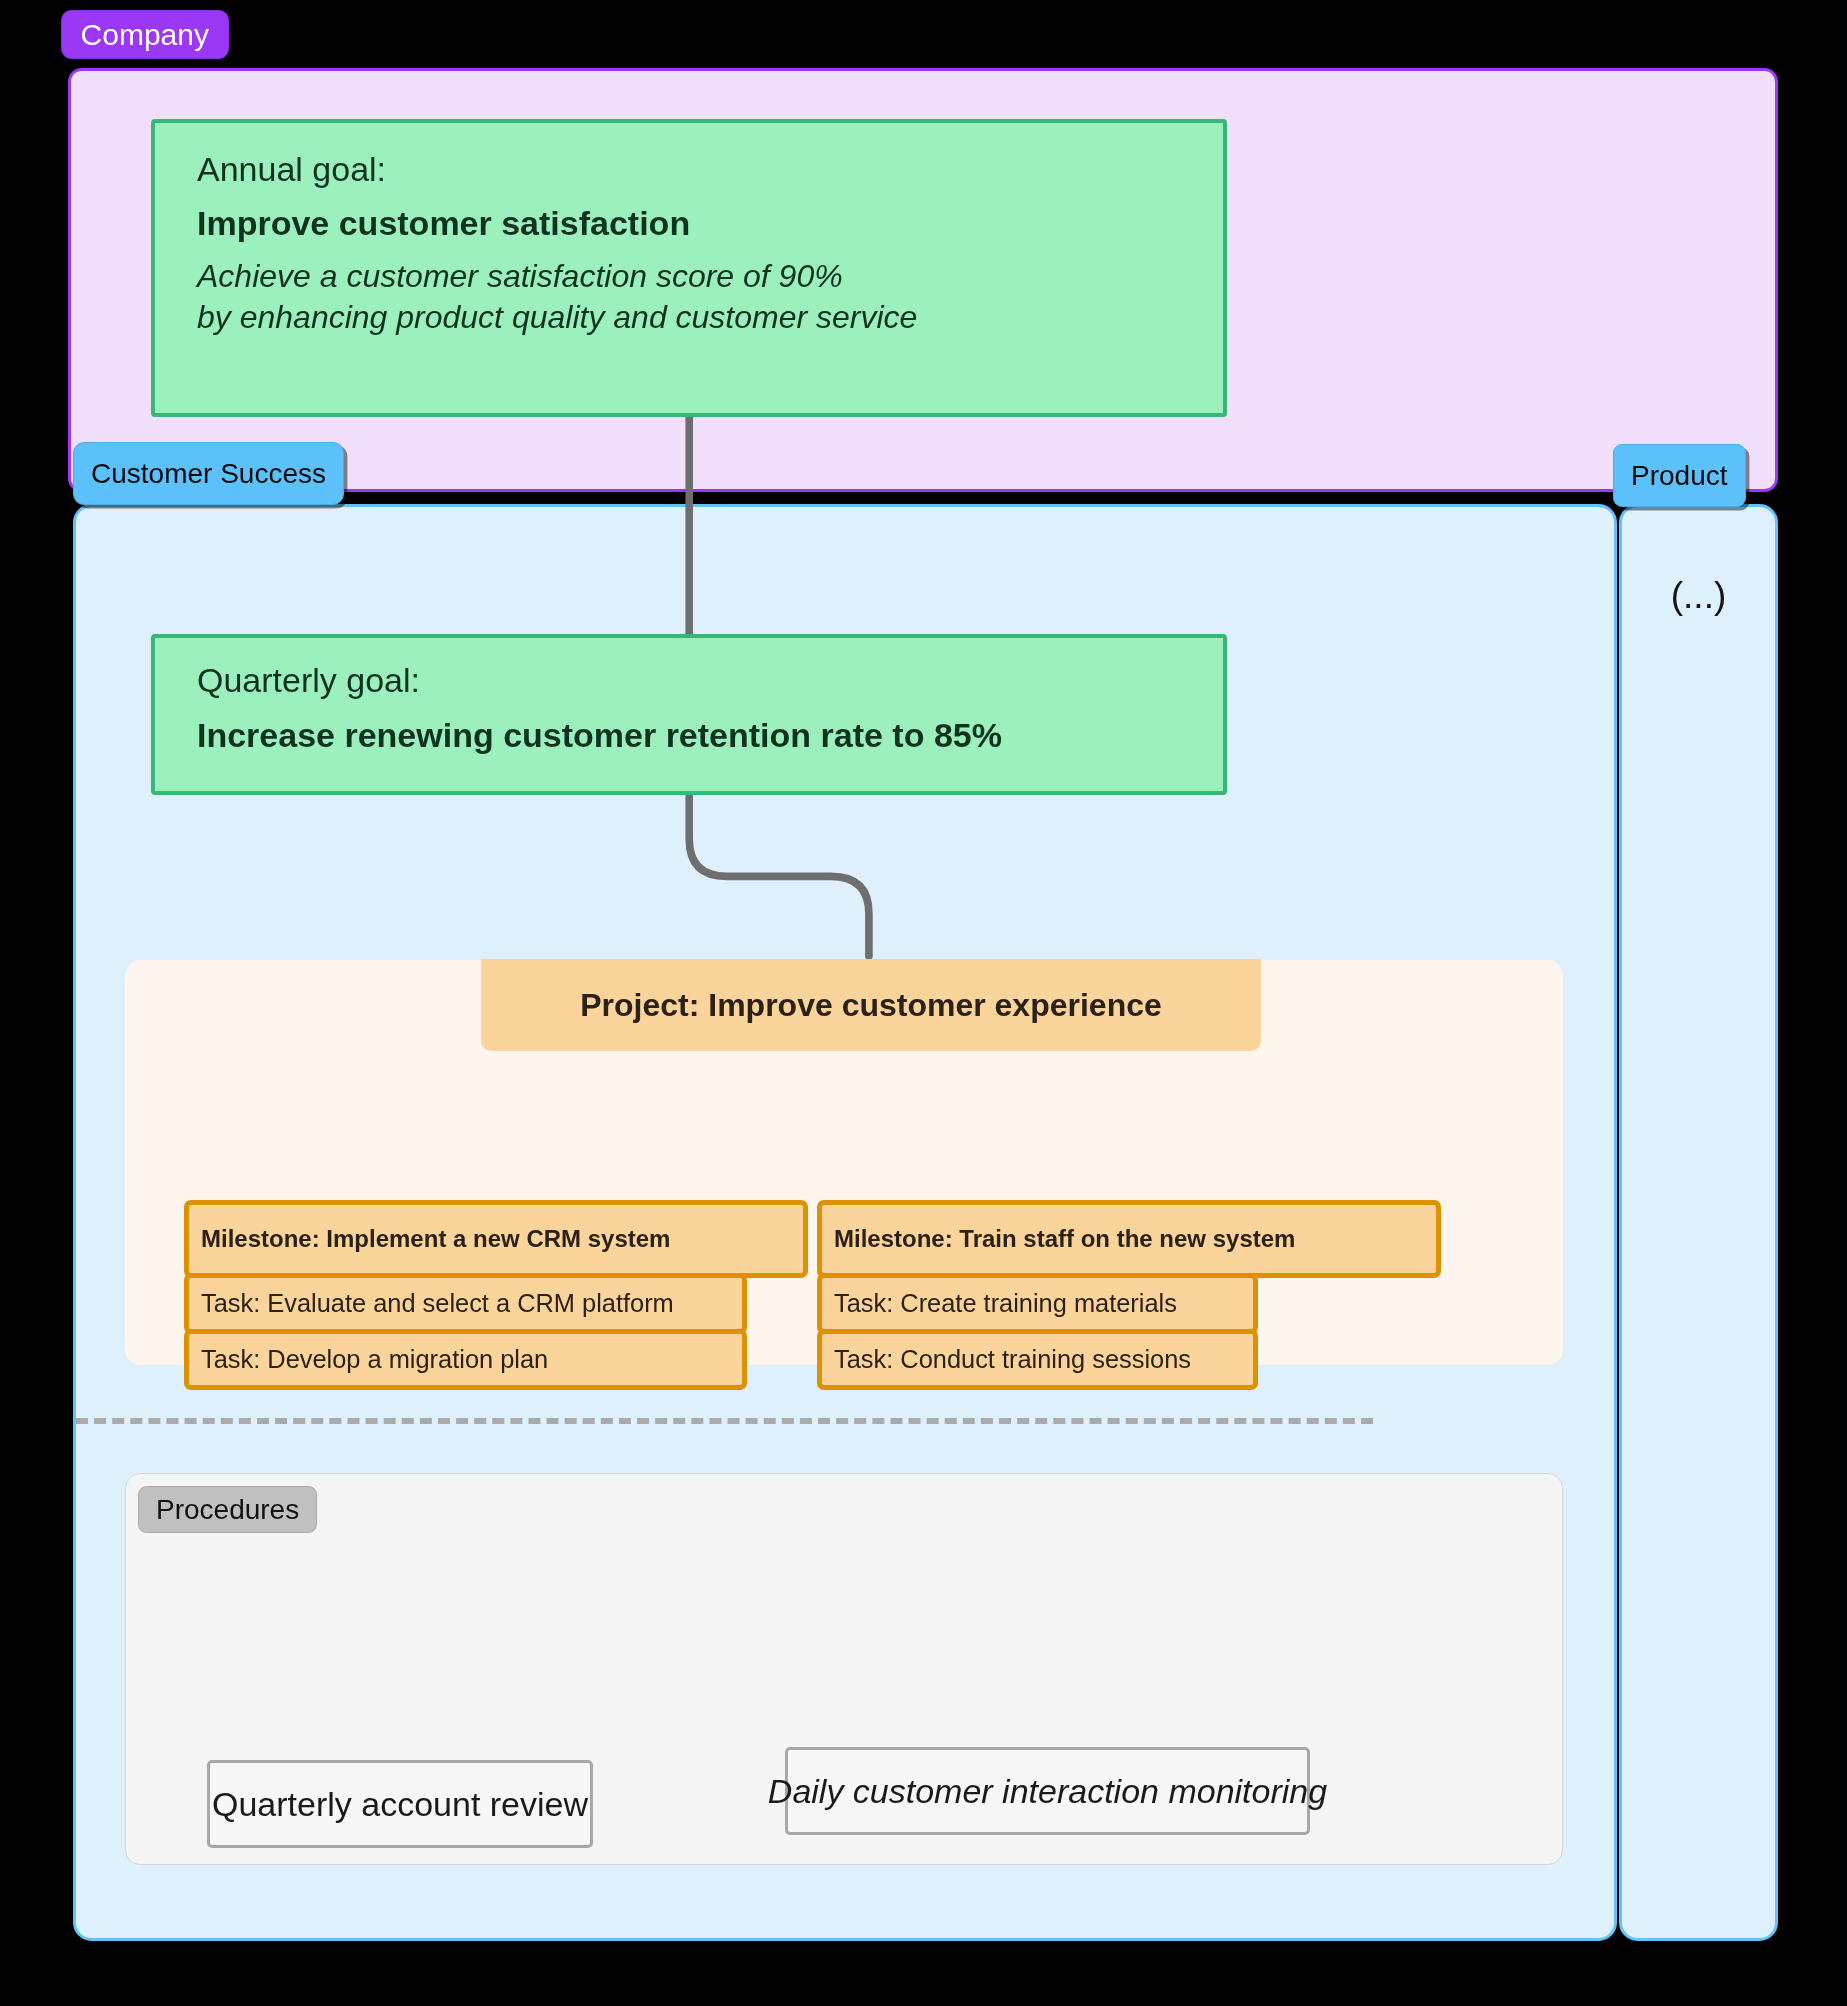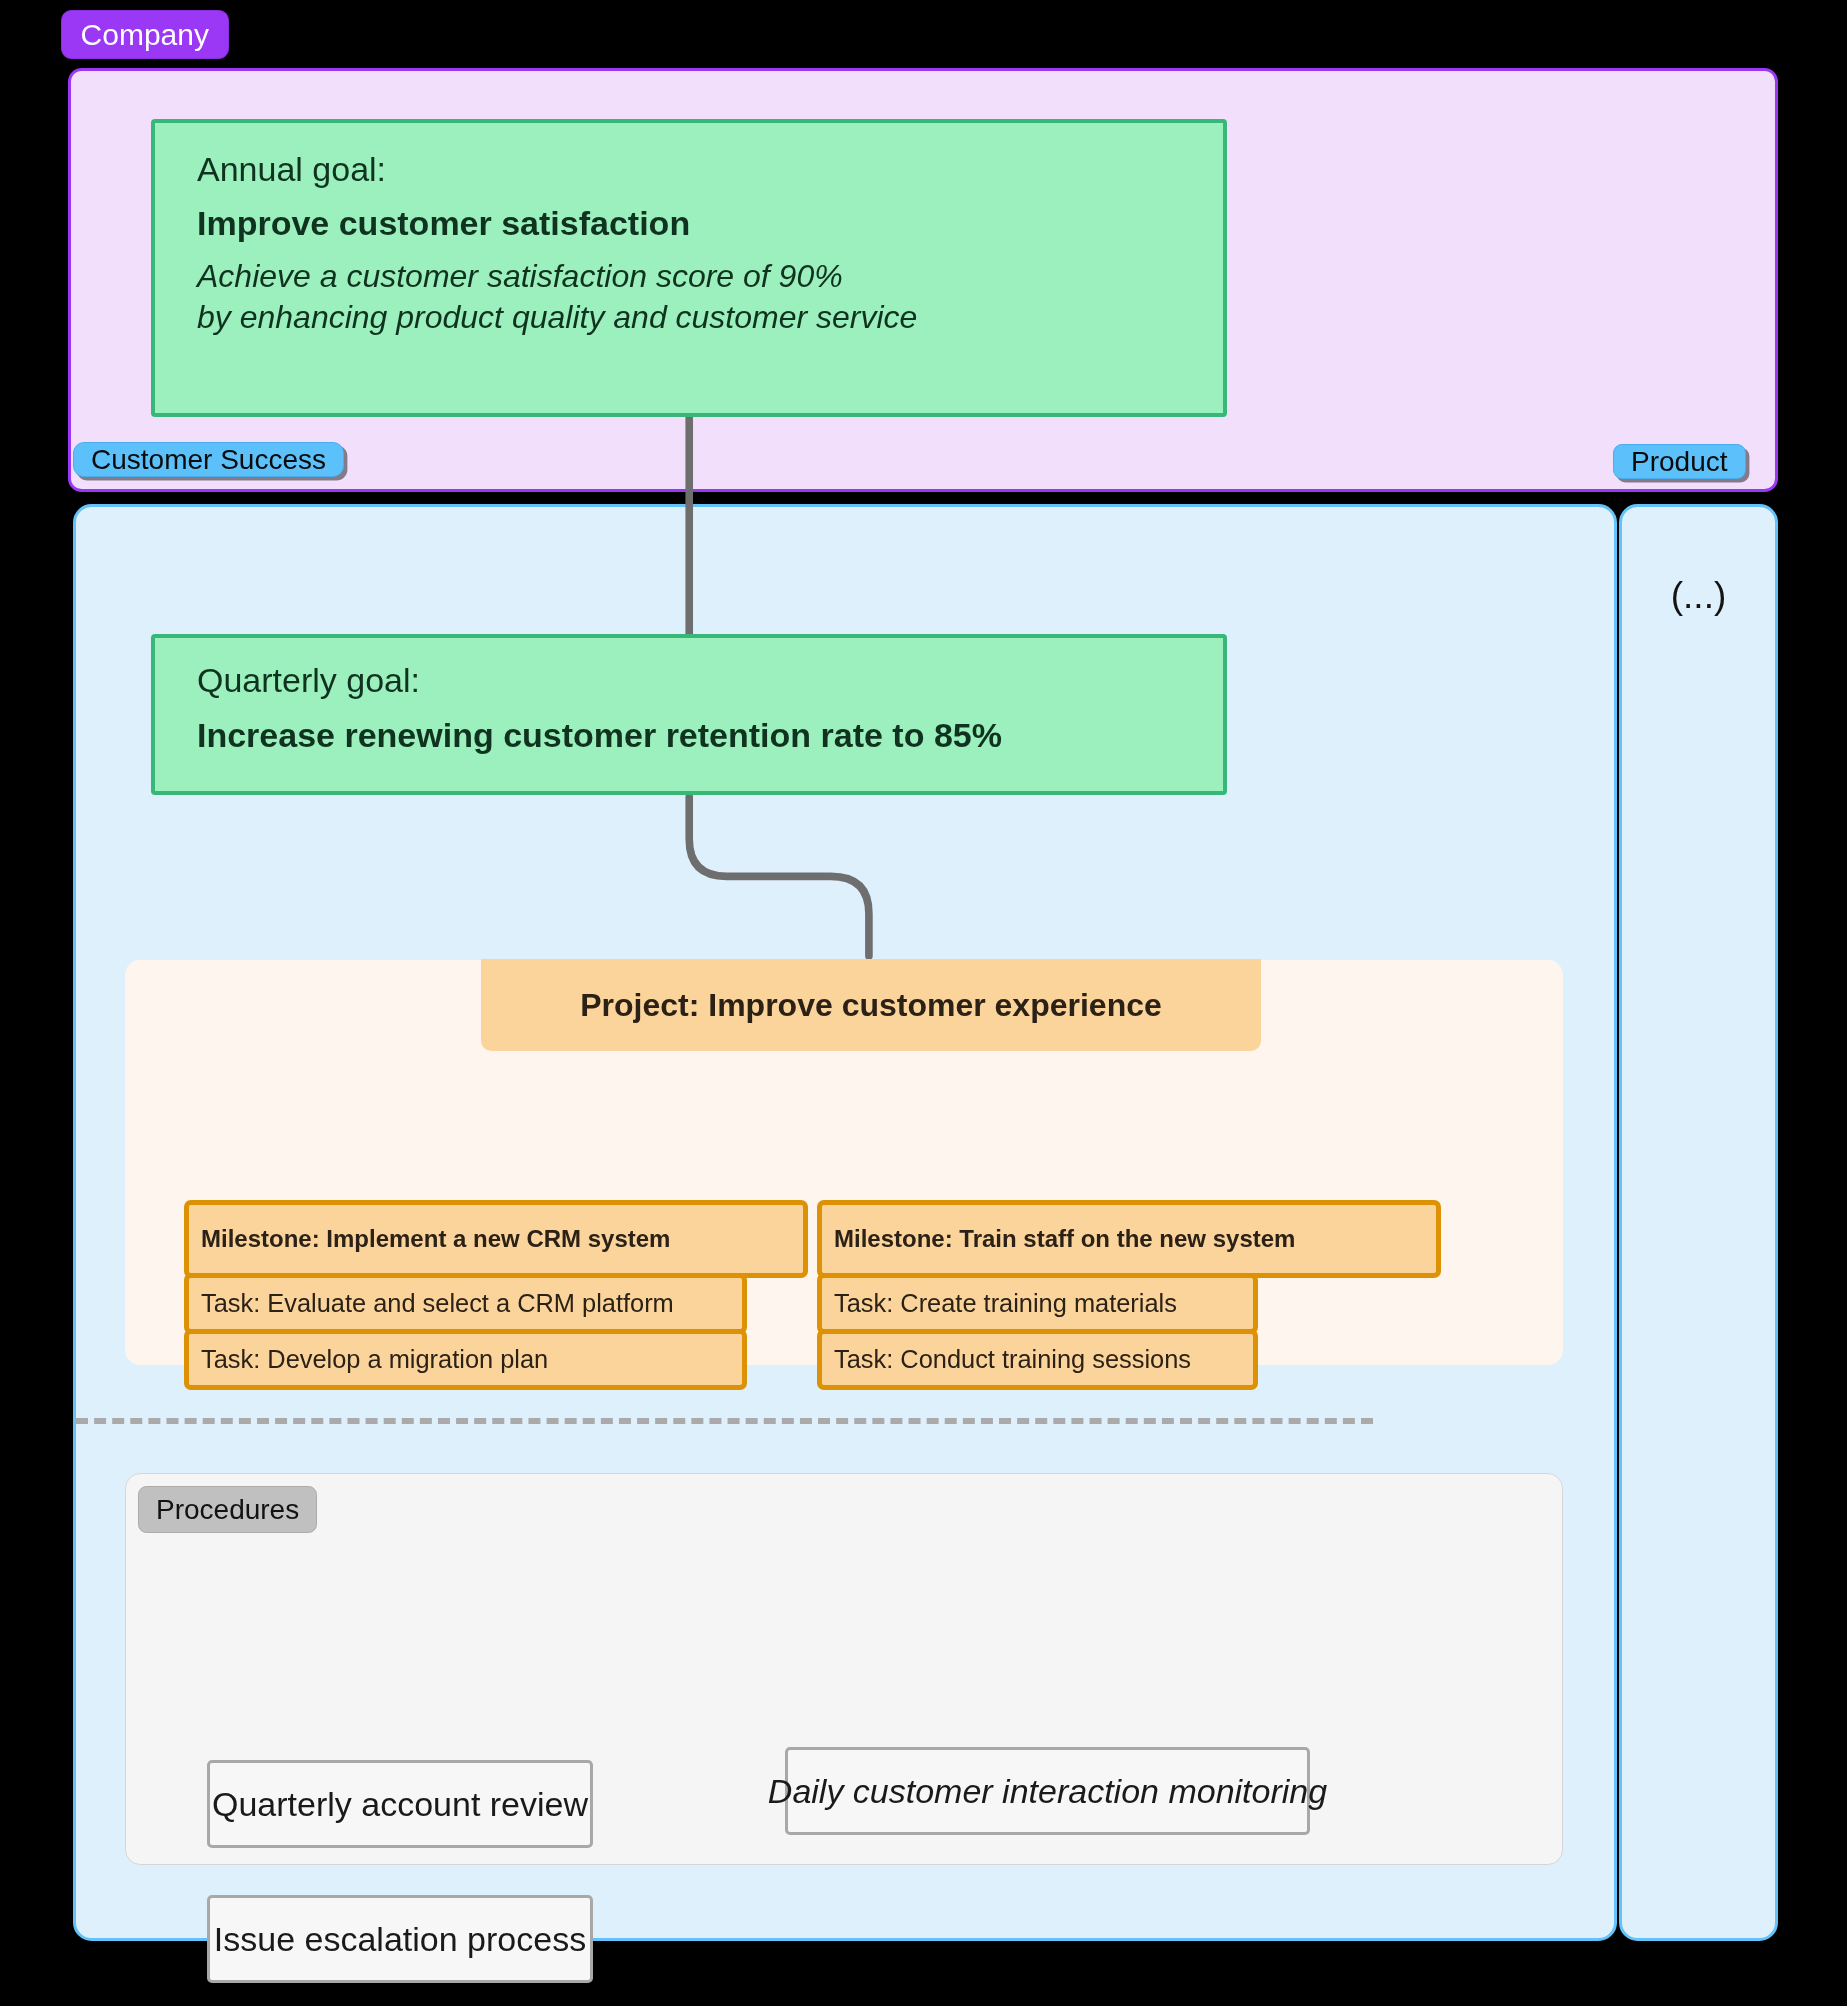--- a/index.html
+++ b/index.html
@@ -36,21 +36,21 @@
     top: 10.2px;
     height: 49px;
     padding: 0 18.6px;
     background: #9B38F5;
     color: #ffffff;
     font-size: 30px;
     border: 1.7px solid #8a2ee0;
   }
 
   .pill-dept {
-    height: 35px;
+    height: 63px;
     padding: 0 17px;
     background: #5CC0FA;
     color: #0b0b0b;
     font-size: 28px;
     border: 1.7px solid #4badeb;
     border-radius: 11px;
   }
 
   .pill-cs { left: 73px; top: 442px; }
   .pill-prod { left: 1613px; top: 444px; border-radius: 9px; }
@@ -344,17 +344,16 @@
       <div class="task-card t11">Task: Conduct training sessions</div>
     </div>
   </div>
 
   <div class="divider"></div>
 
   <div class="procedures-box">
     <div class="procedures-tag">Procedures</div>
     <div class="procedure-card proc-0">Quarterly account review</div>
     <div class="procedure-card proc-1">Daily customer interaction monitoring</div>
-    <div class="procedure-card proc-2">Issue escalation process</div>
   </div>
 
 </div>
 
 
 </body></html>

